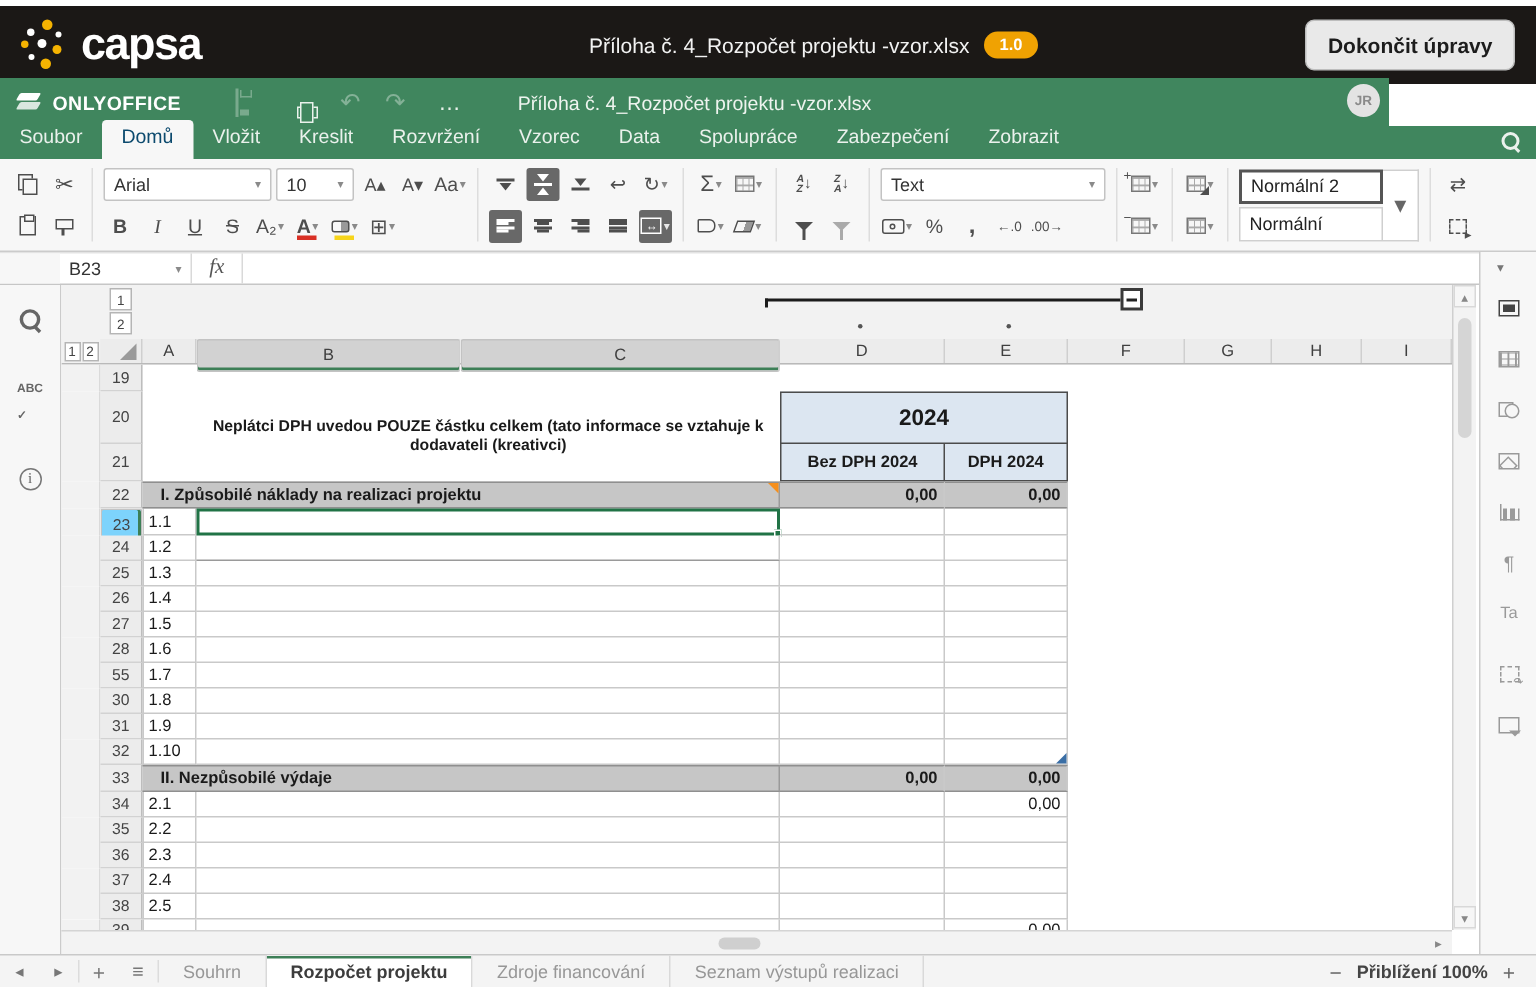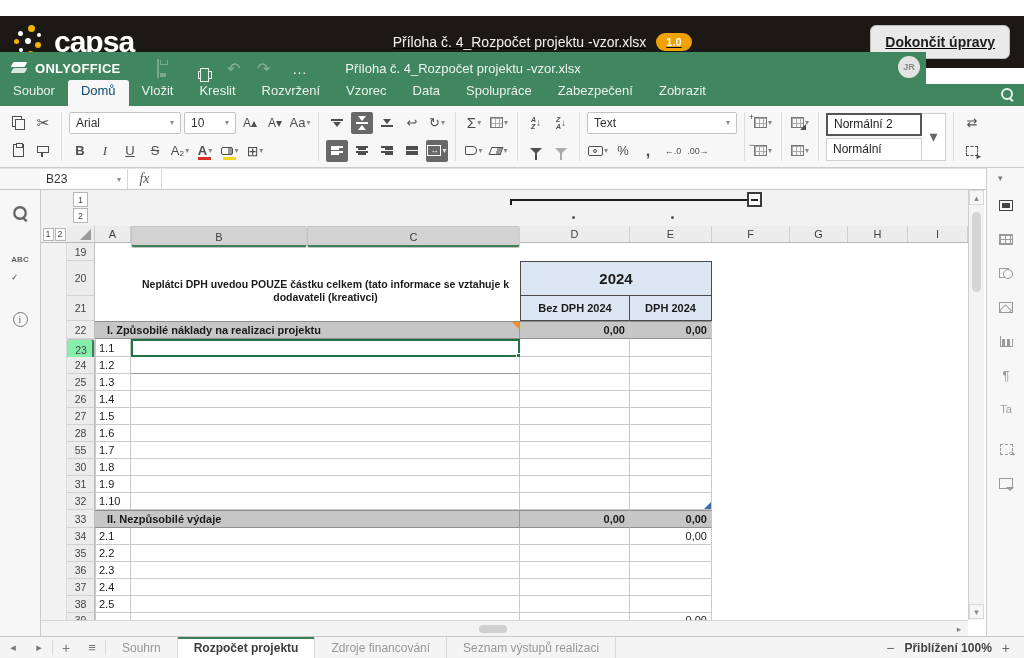--- a/index.html
+++ b/index.html
@@ -1,20 +1,20 @@
 <!DOCTYPE html>
 <html><head>
 <meta charset="utf-8">
 <style>
 * { margin:0; padding:0; box-sizing:border-box; }
 html,body { width:1024px; height:658px; font-family:"Liberation Sans",sans-serif; overflow:hidden; background:#fff; }
 #stage { position:relative; width:1024px; height:658px; }
 
 
-#topbar { position:absolute; left:0; top:16px; width:1024px; height:52px; background:#1b1816; display:flex; align-items:center;text-decoration:underline; }
+#topbar { position:absolute; left:0; top:4px; width:1024px; height:52px; background:#1b1816; display:flex; align-items:center; }
 #brand { display:flex; align-items:center; gap:10px; margin-left:14px; width:200px; }
 #dots { position:relative; width:30px; height:34px; }
 #dots i { position:absolute; border-radius:50%; }
 #dots .y { background:#f5b301; } #dots .w { background:#ffffff; }
 #brand-name { color:#fff; font-size:30px; font-weight:bold; letter-spacing:-1px; }
 #top-title-wrap { flex:1; display:flex; align-items:center; justify-content:center; gap:10px; }
 #top-title { color:#f2f2f2; font-size:14px; }
 #version-badge { background:#f0a202; color:#fff; font-size:11px; font-weight:bold; padding:3px 10px; border-radius:10px; }
 #finish-btn { margin-right:14px; background:#e9e9e9; color:#1c1c1c; font-size:14px; font-weight:bold; border:1px solid #bdbdbd; border-radius:6px; padding:8px 14px; }
 
@@ -124,21 +124,21 @@
 #selall::after { content:""; position:absolute; right:3px; bottom:2px; border-left:11px solid transparent; border-bottom:11px solid #9a9a9a; }
 
 .w-gut{width:26px;} .w-rh{width:28px;} .w-a{width:36px;} .w-b{width:176px;} .w-c{width:213px;}
 .w-bc{width:389px;} .w-d{width:110px;} .w-e{width:82px;} .w-f{width:78px;} .w-g{width:58px;} .w-h{width:60px;} .w-i{width:60px;} .w-fill{flex:1;}
 
 #rows { position:absolute; left:0; top:53px; width:927px; height:377px; overflow:hidden; }
 .srow { display:flex; align-items:stretch; }
 .cell { font-size:11px; color:#1a1a1a; }
 .gut { background:#f2f2f2; border-right:1px solid #dadada; }
 .rh { background:#ececec; border-right:1px solid #bdbdbd; border-bottom:1px solid #d2d2d2; color:#444; display:flex; align-items:center; justify-content:center; font-size:10.5px; }
-.rh.sel { background:#86efac; box-shadow:inset -2px 0 0 #3d7f57; }
+.rh.sel { background:#7dd3fc; box-shadow:inset -2px 0 0 #3d7f57; }
 .rhcol { display:flex; flex-direction:column; }
 .ca { border-left:1px solid #c9c9c9; border-right:1px solid #c9c9c9; border-bottom:1px solid #c9c9c9; display:flex; align-items:center; padding-left:3px; }
 .cbc { border-right:1px solid #c9c9c9; border-bottom:1px solid #c9c9c9; position:relative; }
 .cbc.thick { border-bottom:1px solid #9a9a9a; }
 .cd,.ce { border-right:1px solid #c9c9c9; border-bottom:1px solid #c9c9c9; display:flex; align-items:center; justify-content:flex-end; padding-right:4px; position:relative; }
 .plain { border:none !important; }
 .selcell { border:2px solid #217346 !important; }
 .handle { position:absolute; right:-3px; bottom:-3px; width:5px; height:5px; background:#217346; border:1px solid #fff; }
 .sec { background:#c6c6c6; border-top:1px solid #8f8f8f; border-bottom:1px solid #8f8f8f !important; font-weight:bold; }
 .secLabel { width:425px; display:flex; align-items:center; padding-left:12px; position:relative; border-right:1px solid #9a9a9a; }

